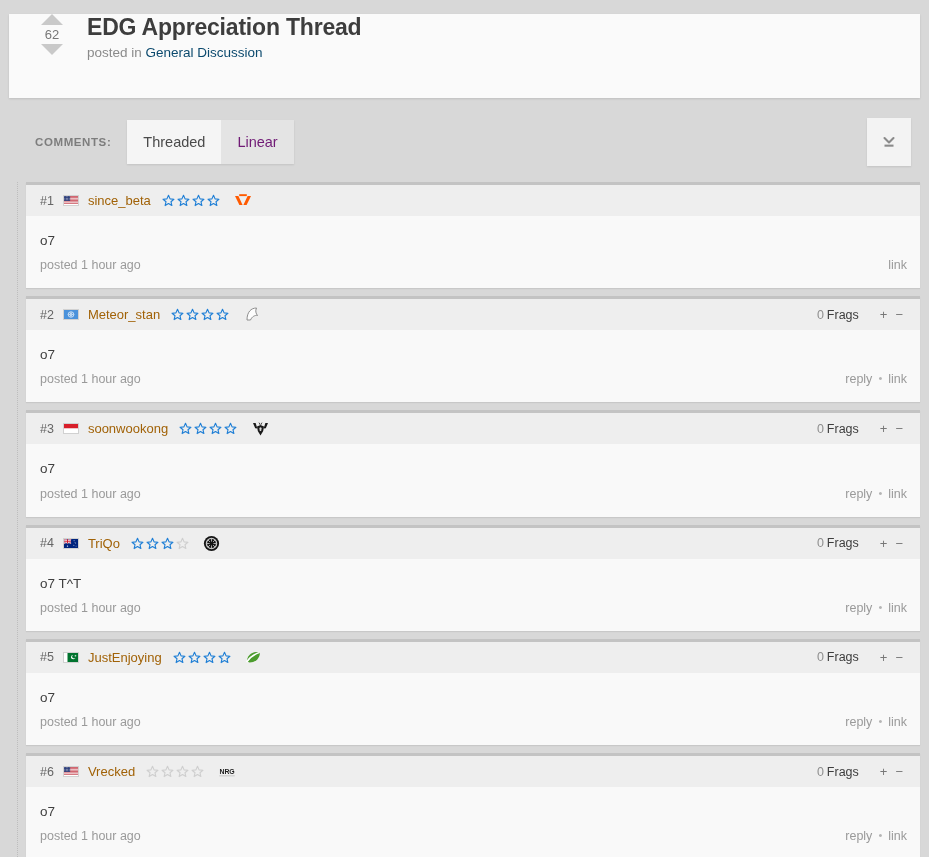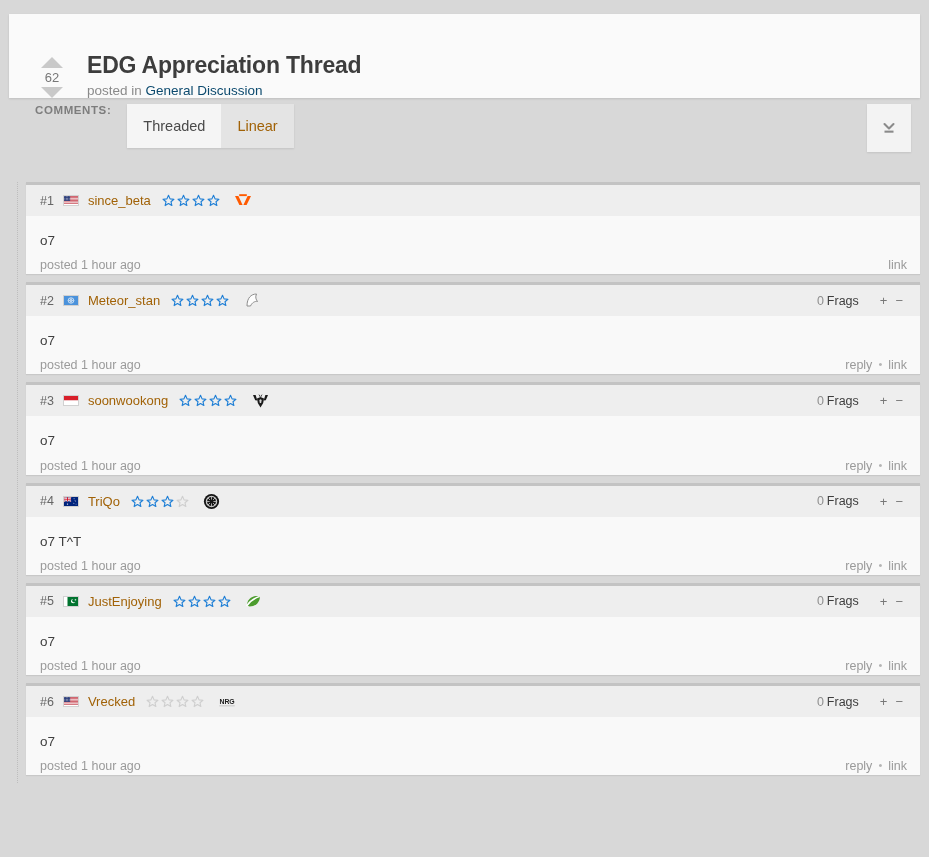--- a/index.html
+++ b/index.html
@@ -16,21 +16,21 @@
   
   .thread-card {
     position: absolute;
     left: 9px;
     top: 14px;
     width: 911px;
     height: 84px;
     background: #fafafa;
     box-shadow: 0 1px 2px rgba(0,0,0,0.12);
     display: flex;
-    align-items: flex-end;
+    align-items: flex-start;
   }
   .vote-col {
     width: 48px;
     margin-left: 19px;
     display: flex;
     flex-direction: column;
     align-items: center;
     justify-content: center;
     flex: none;
   }
@@ -63,25 +63,25 @@
   }
   .thread-sub a {
     color: #0c4a6e;
     text-decoration: none;
   }
 
   
   .toolbar {
     position: absolute;
     left: 9px;
-    top: 104px;
+    top: 118px;
     width: 911px;
     height: 48px;
     display: flex;
-    align-items: flex-start;
+    align-items: center;
   }
   .comments-label {
     font-size: 11.5px;
     font-weight: bold;
     color: #7d7d7d;
     letter-spacing: 0.6px;
     margin-left: 26px;
     margin-right: 16px;
   }
   .seg-group {
@@ -91,21 +91,21 @@
   }
   .seg {
     display: flex;
     align-items: center;
     justify-content: center;
     padding: 0 16px;
     font-size: 14.5px;
     cursor: pointer;
   }
   .seg-active { background: #f5f5f5; color: #4a4a4a; }
-  .seg-inactive { background: #e4e4e4; color: #a16207; }
+  .seg-inactive { background: #e4e4e4; color: #701a75; }
   .collapse-btn {
     position: absolute;
     right: 9px;
     top: 0;
     width: 44px;
     height: 48px;
     background: #f3f3f3;
     box-shadow: 0 1px 2px rgba(0,0,0,0.10);
     display: flex;
     align-items: center;
@@ -190,21 +190,21 @@
   }
   .c-body {
     padding: 16px 14px 0 14px;
     font-size: 13.5px;
     color: #3f3f3f;
     line-height: 1.35;
   }
   .c-foot {
     display: flex;
     align-items: center;
-    padding: 8px 13px 2px 14px;
+    padding: 8px 13px 16px 14px;
     font-size: 12.5px;
     color: #9a9a9a;
   }
   .c-foot .links { margin-left: auto; display: flex; align-items: flex-start; }
   .c-foot .links a {
     color: #9a9a9a;
     text-decoration: none;
     cursor: pointer;
   }
   .dot-sep { margin: 0 6px; color: #b5b5b5; font-size: 11px; }

